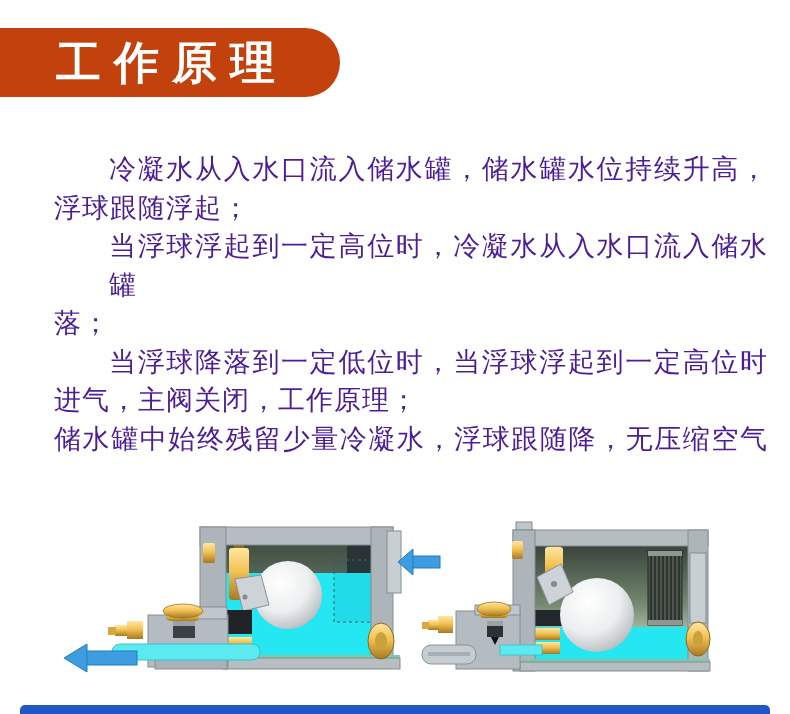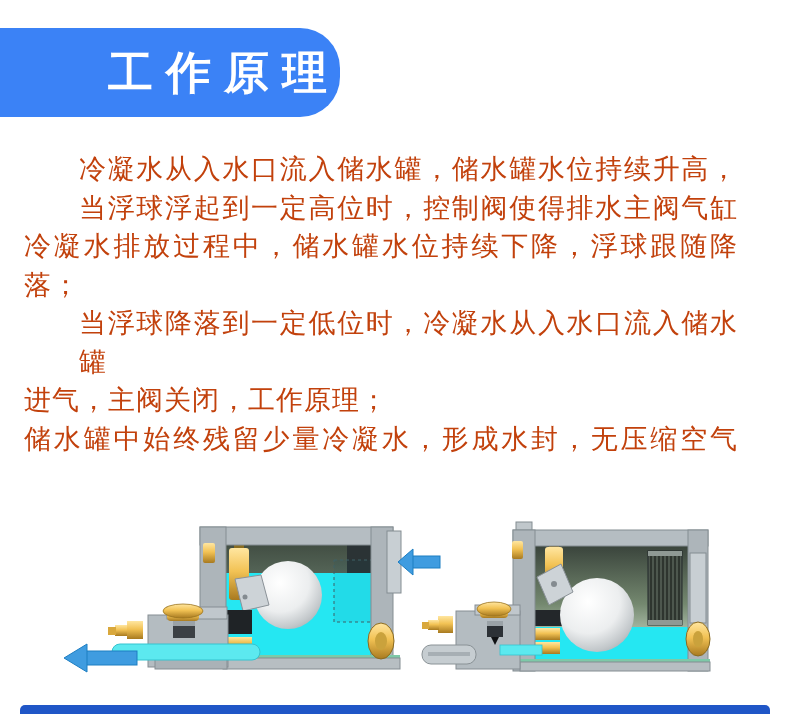--- a/index.html
+++ b/index.html
@@ -1,24 +1,24 @@
 <!DOCTYPE html>
 <html><head>
 <meta charset="utf-8">
 <style>
   html,body{margin:0;padding:0;background:#ffffff;}
   .page{position:relative;width:790px;height:714px;background:#ffffff;overflow:hidden;
         font-family:"Liberation Sans",sans-serif;}
   
-  .hdr{position:absolute;left:0;top:28px;width:340px;height:89px;background:#3b82f6;
-       border-radius:0 40px 40px 0;display:flex;align-items:center;justify-content:flex-end;}
+  .hdr{position:absolute;left:0;top:28px;width:340px;height:69px;background:#c2410c;
+       border-radius:0 40px 40px 0;display:flex;align-items:center;}
   .hdr-title{color:#ffffff;font-size:45px;font-weight:bold;letter-spacing:13px;
        padding-left:56px;line-height:80px;white-space:nowrap;}
   
-  .bodytext{position:absolute;left:24px;top:150px;width:714px;color:#c2410c;
+  .bodytext{position:absolute;left:54px;top:150px;width:714px;color:#4c1d95;
        font-size:27px;line-height:38.5px;letter-spacing:1px;}
   .bl{width:714px;white-space:nowrap;}
   .bl.full{white-space:normal;text-align:justify;text-align-last:justify;}
   .bl.ind{padding-left:55px;width:659px;}
   
   .diag{position:absolute;left:0;top:515px;width:790px;height:160px;}
   .dsvg{position:absolute;top:0;}
   
   .footbar{position:absolute;left:20px;bottom:0;width:750px;height:9px;
        background:#2056c7;border-radius:5px 5px 0 0;}
@@ -27,26 +27,26 @@
 <body>
 
 <div class="page">
 
   <div class="hdr">
     <span class="hdr-title">工作原理</span>
   </div>
 
   <div class="bodytext">
     <div class="bl full ind">冷凝水从入水口流入储水罐，储水罐水位持续升高，</div>
-    <div class="bl full ind">当浮球浮起到一定高位时，控制阀使得排水主阀气缸</div>
-    <div class="bl full">冷凝水排放过程中，储水罐水位持续下降，浮球跟随降</div>
+    <div class="bl">浮球跟随浮起；</div>
+    <div class="bl full ind">当浮球浮起到一定高位时，冷凝水从入水口流入储水罐</div>
     <div class="bl">落；</div>
-    <div class="bl full ind">当浮球降落到一定低位时，冷凝水从入水口流入储水罐</div>
+    <div class="bl full ind">当浮球降落到一定低位时，当浮球浮起到一定高位时</div>
     <div class="bl">进气，主阀关闭，工作原理；</div>
-    <div class="bl full">储水罐中始终残留少量冷凝水，形成水封，无压缩空气</div>
+    <div class="bl full">储水罐中始终残留少量冷凝水，浮球跟随降，无压缩空气</div>
   </div>
 
   <div class="diag">
 
     <svg class="dsvg" style="left:55px" width="400" height="160" viewBox="0 0 400 160">
       <defs>
         <radialGradient id="ball" cx="0.38" cy="0.32" r="0.78">
           <stop offset="0" stop-color="#ffffff"></stop>
             <stop offset="0.55" stop-color="#eceeef"></stop>
           <stop offset="0.85" stop-color="#c2c7ca"></stop>

